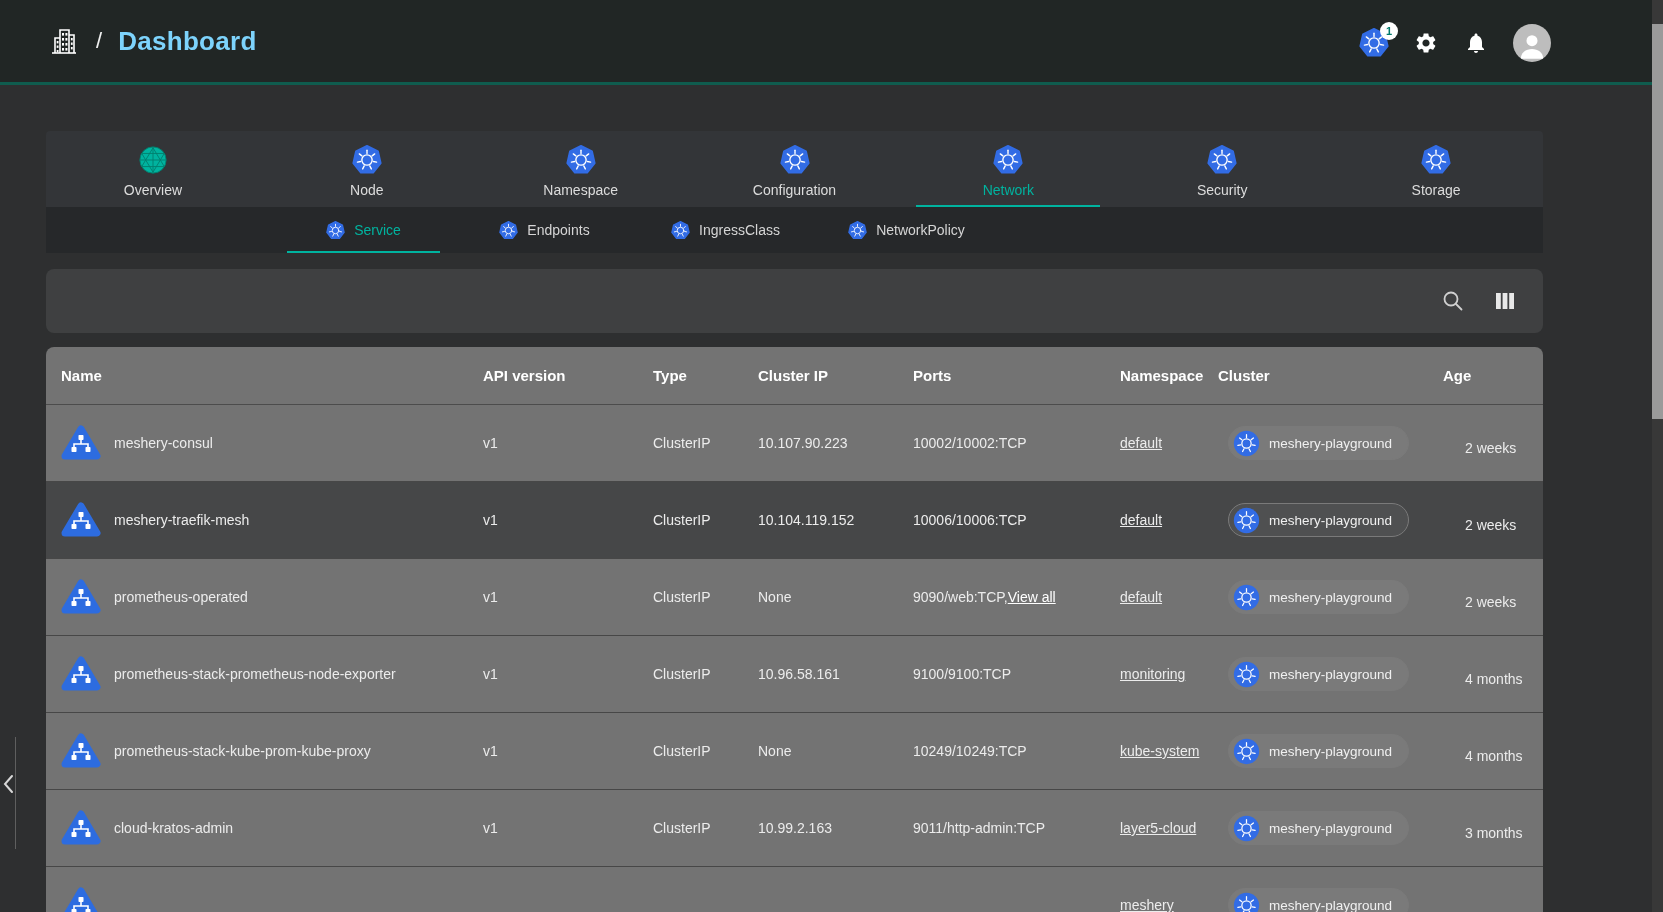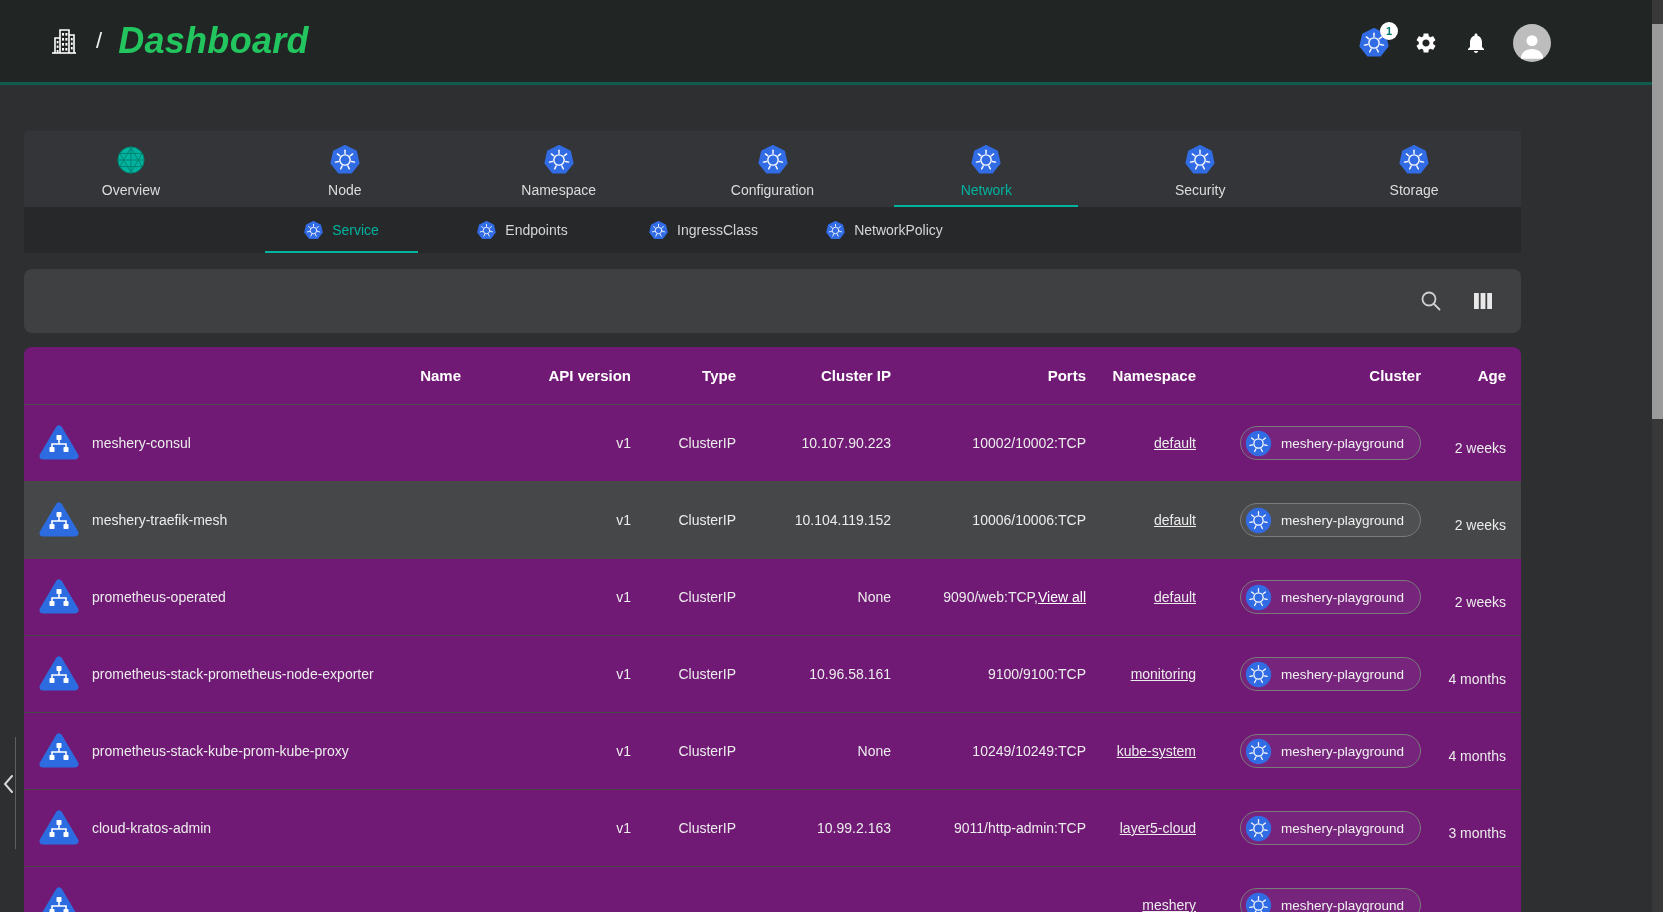--- a/index.html
+++ b/index.html
@@ -13,21 +13,21 @@
 
   
   .appbar{
     position:absolute; top:0; left:0; width:1663px; height:85px;
     background:#212625; border-bottom:3px solid #0f5c4e;
     display:flex; align-items:center;
   }
   .breadcrumb{ display:flex; align-items:center; gap:16px; margin-left:48px; }
   .org-icon{ width:32px; height:32px; }
   .crumb-sep{ font-size:22px; color:#f0f0f0; }
-  .page-title{ font-size:36px; font-weight:bold; color:#22c55e; letter-spacing:.3px;font-style:italic; }
+  .page-title{ font-size:26px; font-weight:bold; color:#7dd3fc; letter-spacing:.3px; }
   .appbar-right{ position:absolute; right:112px; top:0; height:85px; display:flex; align-items:center; gap:24px; }
   .ctx-badge{ position:relative; width:30px; height:30px; cursor:pointer; }
   .ctx-badge svg{ width:30px; height:30px; }
   .badge-dot{
     position:absolute; top:-6px; right:-9px; width:18px; height:18px; border-radius:50%;
     background:#ffffff; color:#00796b; font-size:11px; font-weight:bold;
     display:flex; align-items:center; justify-content:center;
   }
   .icon-btn{ width:26px; height:26px; cursor:pointer; display:flex; align-items:center; justify-content:center; }
   .icon-btn svg{ width:24px; height:24px; fill:#ffffff; }
@@ -39,21 +39,21 @@
 
   
   .scrollbar{ position:absolute; right:0; top:0; width:11px; height:912px; background:#383838; }
   .scroll-thumb{ position:absolute; left:0; top:24px; width:11px; height:395px; background:#9a9a9a; }
 
   
   .drawer-line{ position:absolute; left:15px; top:737px; width:1px; height:112px; background:#5f5f5f; }
   .drawer-chevron{ position:absolute; left:1px; top:774px; width:14px; height:20px; cursor:pointer; }
 
   
-  .content{ position:absolute; left:24px; top:131px; width:1497px;text-align:right; }
+  .content{ position:absolute; left:46px; top:131px; width:1497px; }
 
   .tabs-card{ border-radius:4px 4px 0 0; overflow:hidden; }
   .tabs-row{ height:76px; background:#333538; display:flex; }
   .tab{ flex:1; position:relative; display:flex; flex-direction:column; align-items:center; justify-content:center; gap:7px; padding-top:4px; cursor:pointer; }
   .tab-icon{ width:30px; height:30px; }
   .tab-label{ font-size:14px; color:#dcdcdc; }
   .tab.active .tab-label{ color:#00B39F; }
   .tab.active::after{ content:""; position:absolute; bottom:0; left:15px; right:15px; height:2px; background:#00B39F; }
 
   .subtabs-row{ height:46px; background:#26282a; display:flex; padding-left:227px; }
@@ -64,21 +64,21 @@
   .subtab.active::after{ content:""; position:absolute; bottom:0; left:14px; right:14px; height:2px; background:#00B39F; }
 
   
   .toolbar{
     margin-top:16px; height:64px; background:#3f4041; border-radius:8px;
     display:flex; align-items:center; justify-content:flex-end; gap:28px; padding-right:26px;
   }
   .tool-icon{ width:24px; height:24px; cursor:pointer; }
 
   
-  .table-card{ margin-top:14px; background:#701a75; border-radius:8px 8px 0 0; height:565px; overflow:hidden; }
+  .table-card{ margin-top:14px; background:#737373; border-radius:8px 8px 0 0; height:565px; overflow:hidden; }
   .grid-row{
     display:grid;
     grid-template-columns:422px 170px 105px 155px 195px 110px 225px 1fr;
     align-items:center; padding:0 15px;
   }
   .thead{ height:58px; font-size:15px; font-weight:bold; color:#ffffff; border-bottom:1px solid #4c4c4c; }
   .trow{ height:77px; font-size:14px; color:#ececec; border-bottom:1px solid #474747; cursor:pointer; }
   .trow.highlight{ background:#464748; }
   .name-cell{ display:flex; align-items:center; gap:13px; }
   .svc-icon{ width:40px; height:40px; flex:0 0 40px; }

